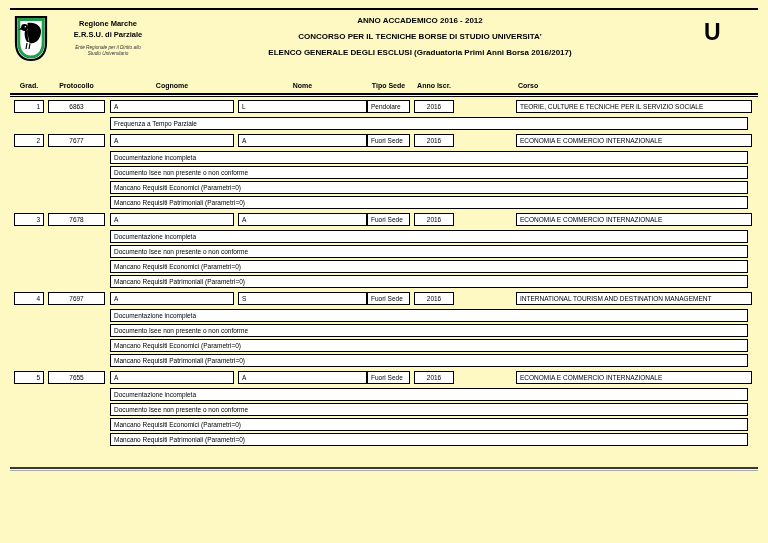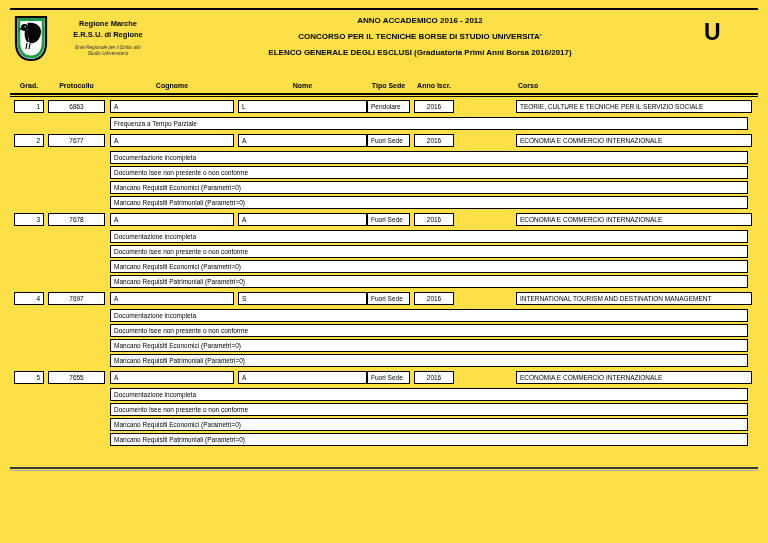--- a/index.html
+++ b/index.html
@@ -1,16 +1,16 @@
 <!DOCTYPE html>
 <html style="--emblem-green: #1e9e4a;"><head>
 <meta charset="utf-8">
 <style>
   html,body{margin:0;padding:0;background:#ffffff;}
-  .page{position:relative;width:768px;height:543px;background:#fde047;
+  .page{position:relative;width:768px;height:543px;background:#fef9c3;
         font-family:"Liberation Sans",sans-serif;color:#000;overflow:hidden;}
 
   .top-rule{position:absolute;left:10px;top:8px;width:748px;border-top:2px solid #000;}
   .header-rule{position:absolute;left:10px;top:93px;width:748px;height:1px;
                border-top:2px solid #000;border-bottom:1px solid #000;}
   .bottom-rule{position:absolute;left:10px;top:467px;width:748px;height:1px;
                border-top:2px solid #3a3a3a;border-bottom:1px solid #aaaaaa;}
 
   .logo{position:absolute;left:14px;top:15px;width:34px;height:47px;}
 
@@ -53,21 +53,21 @@
       <circle cx="10.5" cy="12.5" r="3.4" fill="#000000"></circle>
       <path d="M10.5 10.5 L4.5 14.5 L11 15 Z" fill="#000000"></path>
       <path d="M11 15 C10 20 11 24 13 27 L15 27 C13.5 23 13.5 19 14 15.5 Z" fill="#000000"></path>
       <path d="M13 28 L12 34 M16 28.5 L15 34" stroke="#000000" stroke-width="1.2" fill="none"></path>
       <circle cx="11.3" cy="11.8" r="0.8" fill="#ffffff"></circle>
     </svg>
   </div>
 
   <div class="org">
     <div class="n1">Regione Marche</div>
-    <div class="n2">E.R.S.U. di Regione</div>
+    <div class="n2">E.R.S.U. di Parziale</div>
     <div class="sub">
       <div>Ente Regionale per il Diritto allo</div>
       <div>Studio Universitario</div>
     </div>
   </div>
 
   <div class="titles">
     <div class="t">ANNO ACCADEMICO 2016 - 2012</div>
     <div class="t">CONCORSO PER IL TECNICHE BORSE DI STUDIO UNIVERSITA'</div>
     <div class="t">ELENCO GENERALE DEGLI ESCLUSI (Graduatoria Primi Anni Borsa 2016/2017)</div>

